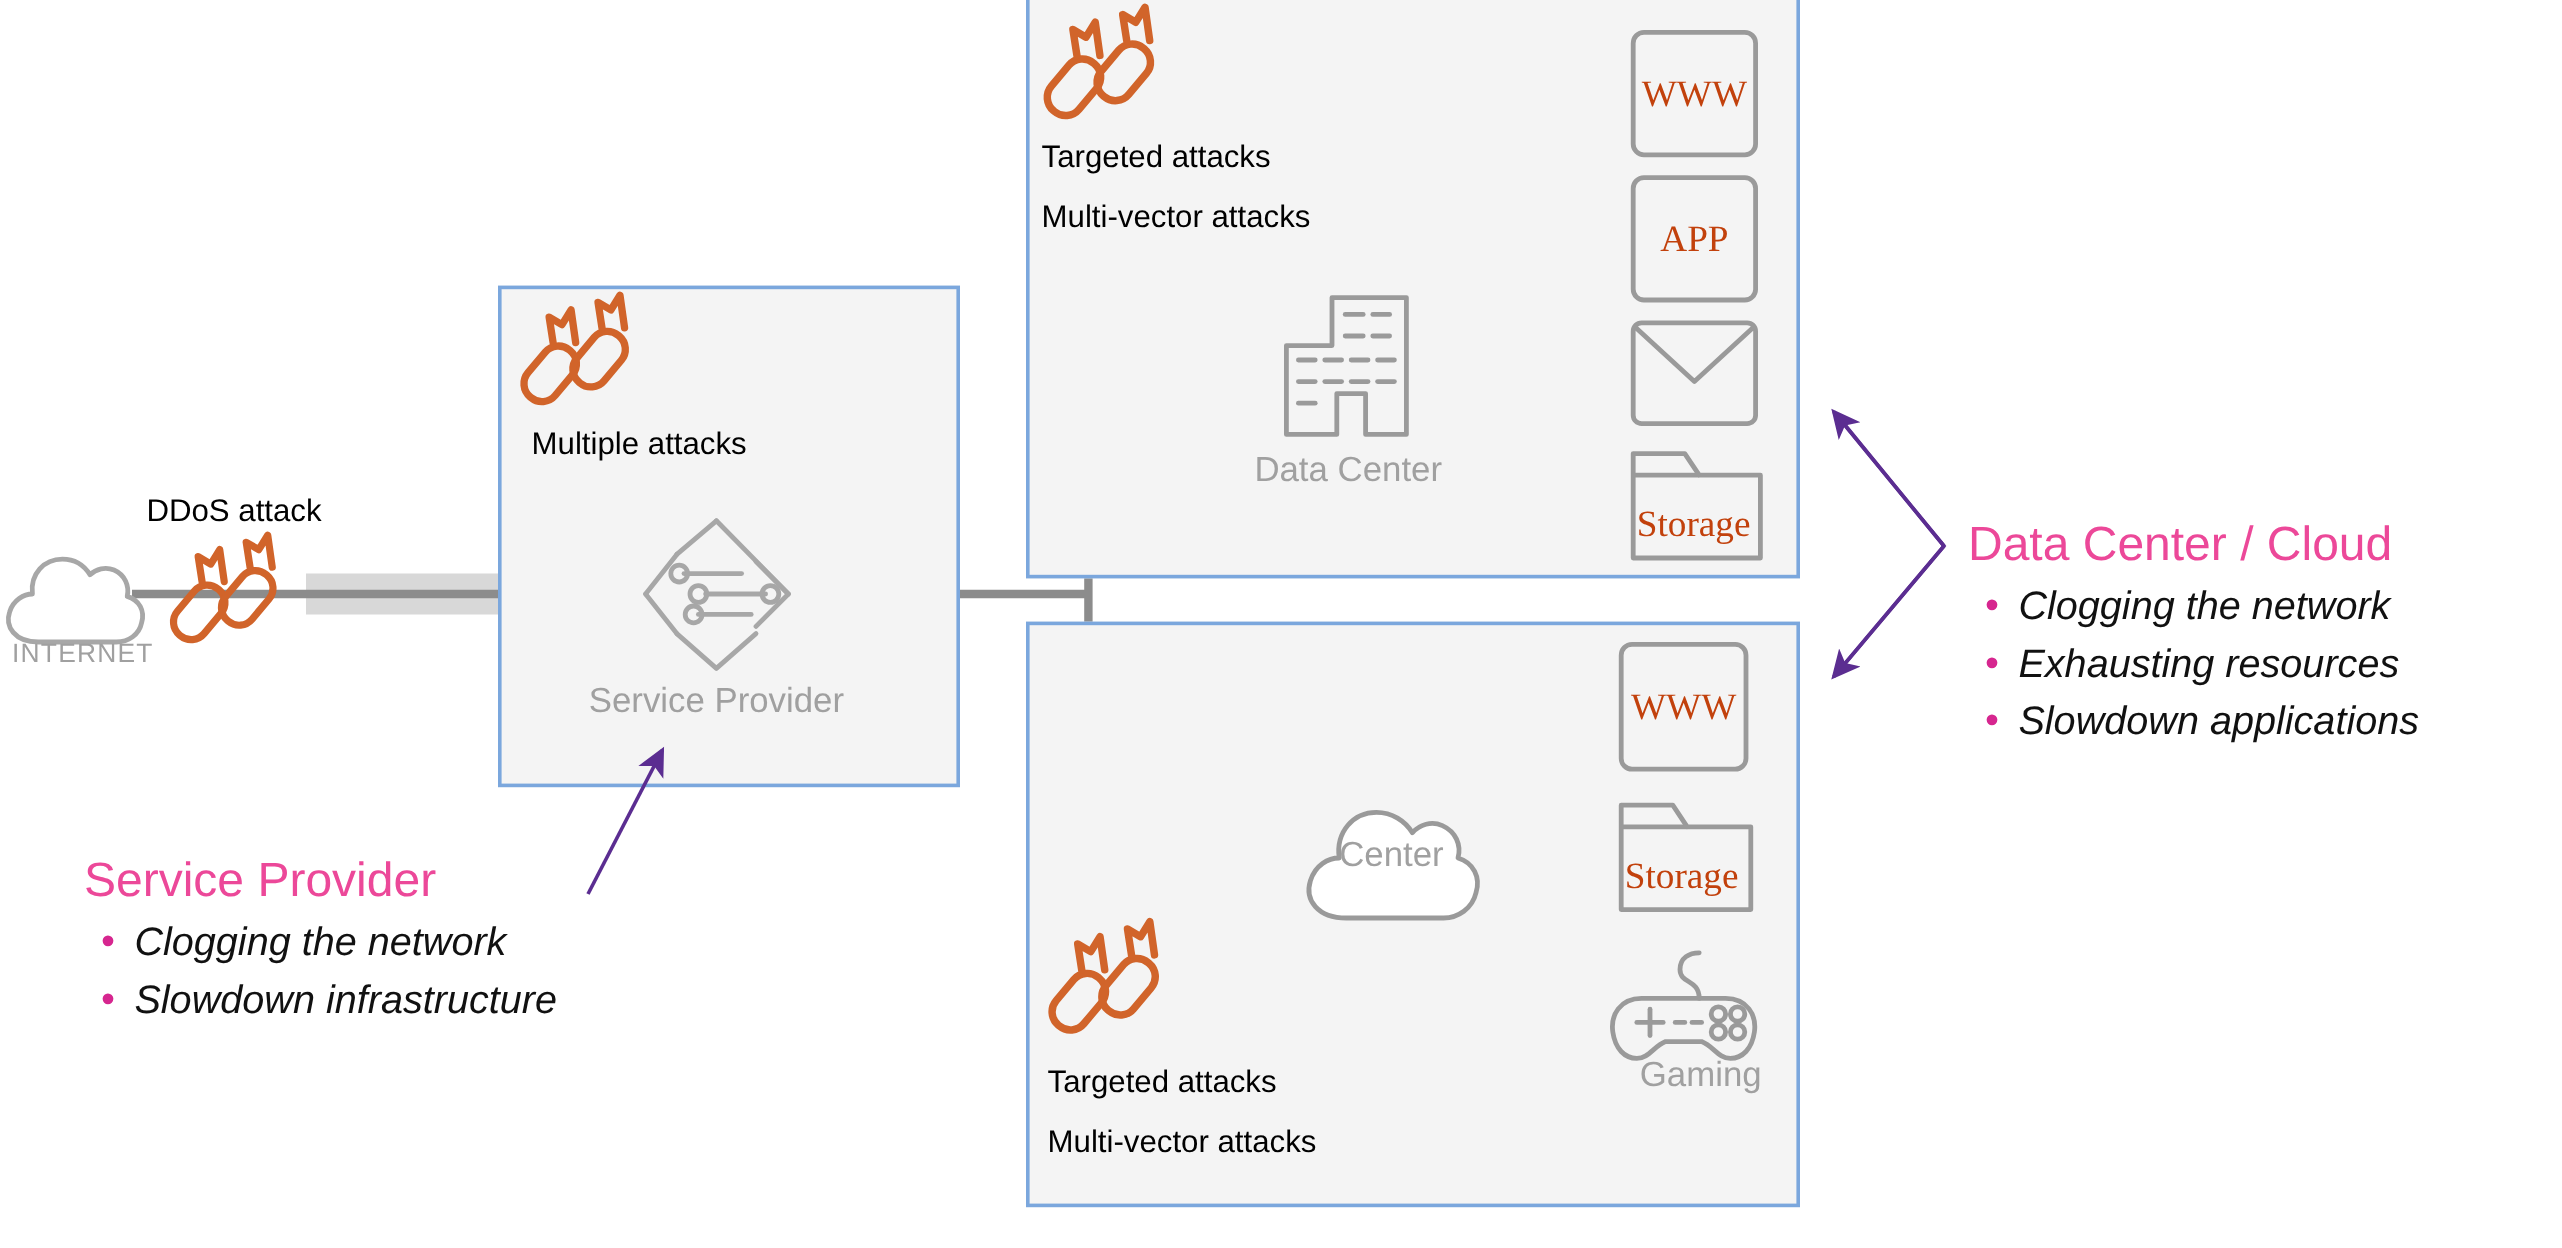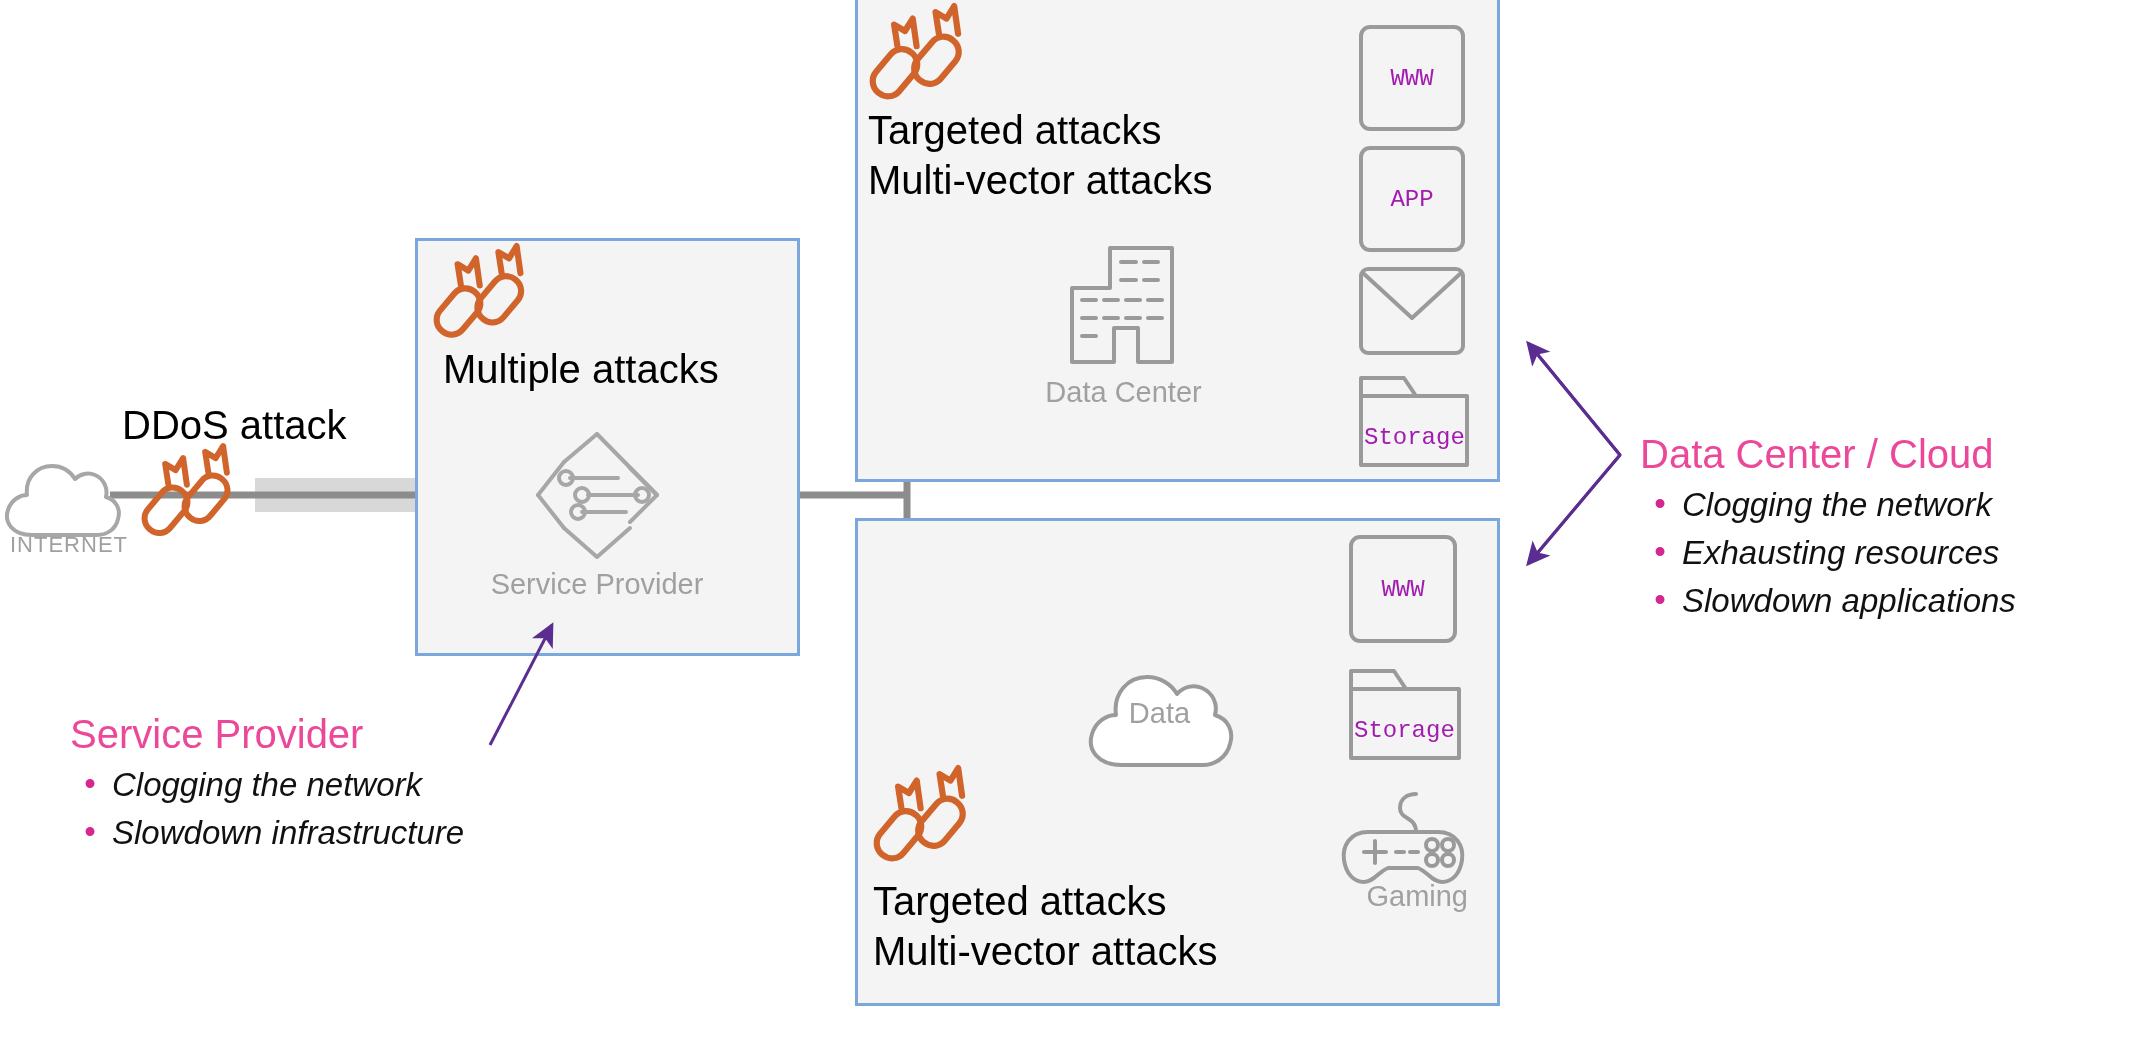--- a/index.html
+++ b/index.html
@@ -23,21 +23,21 @@
     box-sizing: border-box;
   }
   #sp-box   { left: 415px;  top: 238px; width: 385px;  height: 418px; }
   #dc-box   { left: 855px;  top: -6px;  width: 645px;  height: 488px; }
   #cld-box  { left: 855px;  top: 518px; width: 645px;  height: 488px; }
 
   
   .bigtext {
     position: absolute;
     color: #000000;
-    font-size: 40px;
+    font-size: 26px;
     line-height: 50px;
     white-space: pre;
     font-family: "Liberation Sans", sans-serif;
   }
   #ddos-label { left: 122px; top: 400px; }
   #sp-attacks-label { left: 443px; top: 344px; }
   #dc-attacks-label { left: 868px; top: 105px; }
   #cld-attacks-label { left: 873px; top: 876px; }
 
   
@@ -77,24 +77,24 @@
   }
   #sp-callout { left: 70px; top: 712px; }
   #dcc-callout { left: 1640px; top: 432px; }
 
   
   .tile { position: absolute; }
   .tile-label {
     position: absolute;
     left: 0; top: 0; width: 100%; height: 100%;
     display: flex; align-items: center; justify-content: center;
-    color: #a21caf;
-    font-size: 24px;
+    color: #c2410c;
+    font-size: 31px;
     letter-spacing: 0px;
-    font-family: Liberation Mono, monospace;
+    font-family: Liberation Serif, serif;
     pointer-events: none;
   }
   svg { display: block; overflow: visible; }
 </style>
 </head>
 <body>
 
 <div class="stage">
 
   <svg class="abs" style="left:0;top:0;width:2135px;height:1040px;" viewBox="0 0 2135 1040">
@@ -257,21 +257,21 @@
     <div class="tile-label" style="justify-content:flex-start;padding-left:6px;align-items:center;padding-top:18px;">Storage</div>
   </div>
 
   <div class="abs" style="left:1082px;top:655px;">
     <svg width="155" height="120" viewBox="0 0 155 120">
       <path d="M 40 110 C 16 110 5 95 10 79 C 14 66 25 60 34 60
                C 31 38 46 22 65 22 C 78 22 89 29 95 39
                C 101 32 111 29 120 33 C 131 38 136 49 133 60
                C 146 64 152 76 148 89 C 145 102 133 110 121 110 Z" fill="#ffffff" stroke="#9a9a9a" stroke-width="4" stroke-linejoin="round"></path>
     </svg>
-    <div class="nodecap" style="left:0px;top:42px;width:155px;text-align:center;">Data</div>
+    <div class="nodecap" style="left:0px;top:42px;width:155px;text-align:center;">Center</div>
   </div>
 
   <div class="abs" style="left:872px;top:770px;">
     <svg width="112" height="104" viewBox="0 0 108 100">
       <g fill="none" stroke="#d1642a" stroke-width="6" stroke-linejoin="round" stroke-linecap="round">
         <g transform="rotate(40 34 52)">
           <rect x="20" y="40" width="29" height="50" rx="14"></rect>
           <path d="M 20 44 L 4 30 L 16 28 L 14 14 L 34 32"></path>
         </g>
         <g transform="rotate(40 74 40)">

